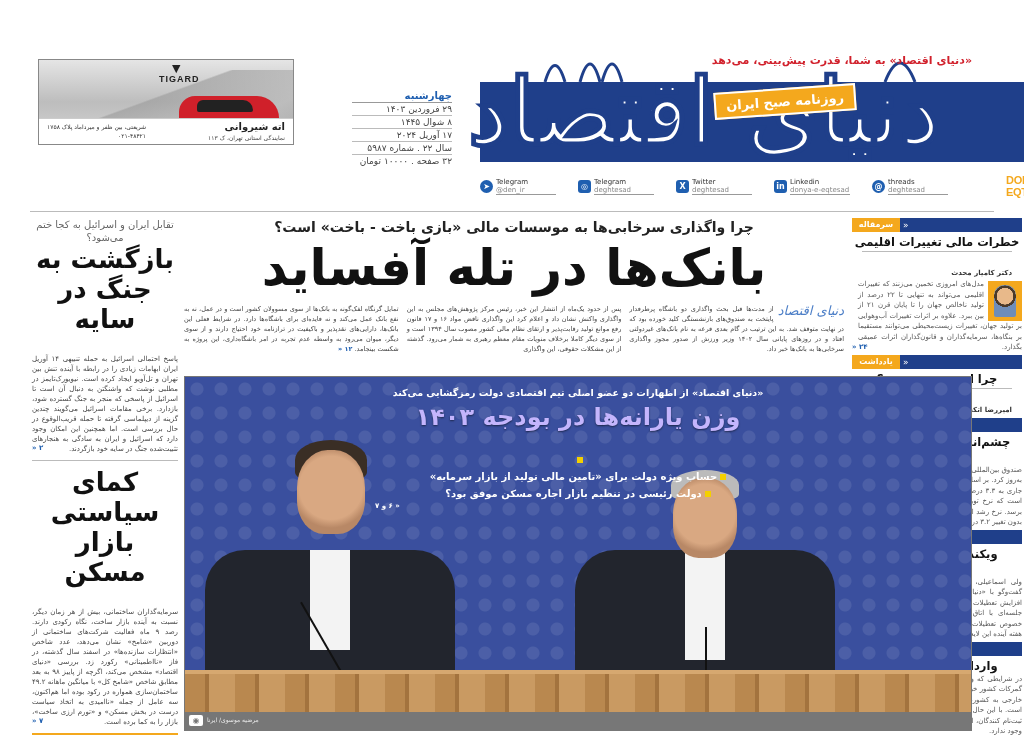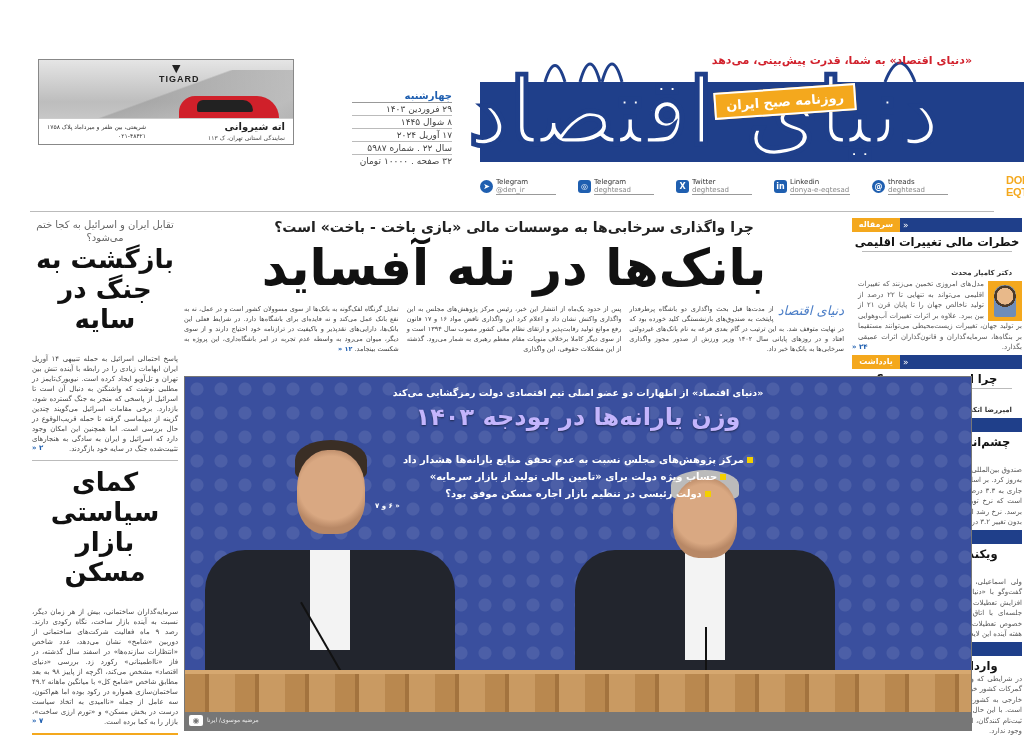--- a/index.html
+++ b/index.html
@@ -278,21 +278,21 @@
     <div class="hair" style="left:96px; top:60px; width:68px; height:30px; background:#bbb;"></div>
     <div class="head" style="left:98px; top:68px; width:64px; height:80px;"></div>
   </div>
   <div class="mic" style="left:520px; top:250px; height:60px;"></div>
 
   <div class="desk"></div>
 
   <div class="photo-kicker">«دنیای اقتصاد» از اظهارات دو عضو اصلی تیم اقتصادی دولت رمزگشایی می‌کند</div>
   <div class="photo-head">وزن یارانه‌ها در بودجه ۱۴۰۳</div>
   <div class="photo-bullets">
-    <div class="photo-bullet"><span class="sq"></span><span>مرکز پژوهش‌های مجلس نسبت به عدم تحقق منابع یارانه‌ها هشدار داد</span></div>
+    <div class="photo-bullet"><span class="sq"></span></div>
     <div class="photo-bullet"><span class="sq"></span><span>حساب ویژه دولت برای «تامین مالی تولید از بازار سرمایه»</span></div>
     <div class="photo-bullet"><span class="sq"></span><span>دولت رئیسی در تنظیم بازار اجاره مسکن موفق بود؟</span></div>
   </div>
   <div class="photo-ref">« ۶ و ۷</div>
 
   <div class="caption-bar">
     <div class="caption-cam">◉</div>
     <div class="caption-text">مرضیه موسوی/ ایرنا</div>
   </div>
 </div>

